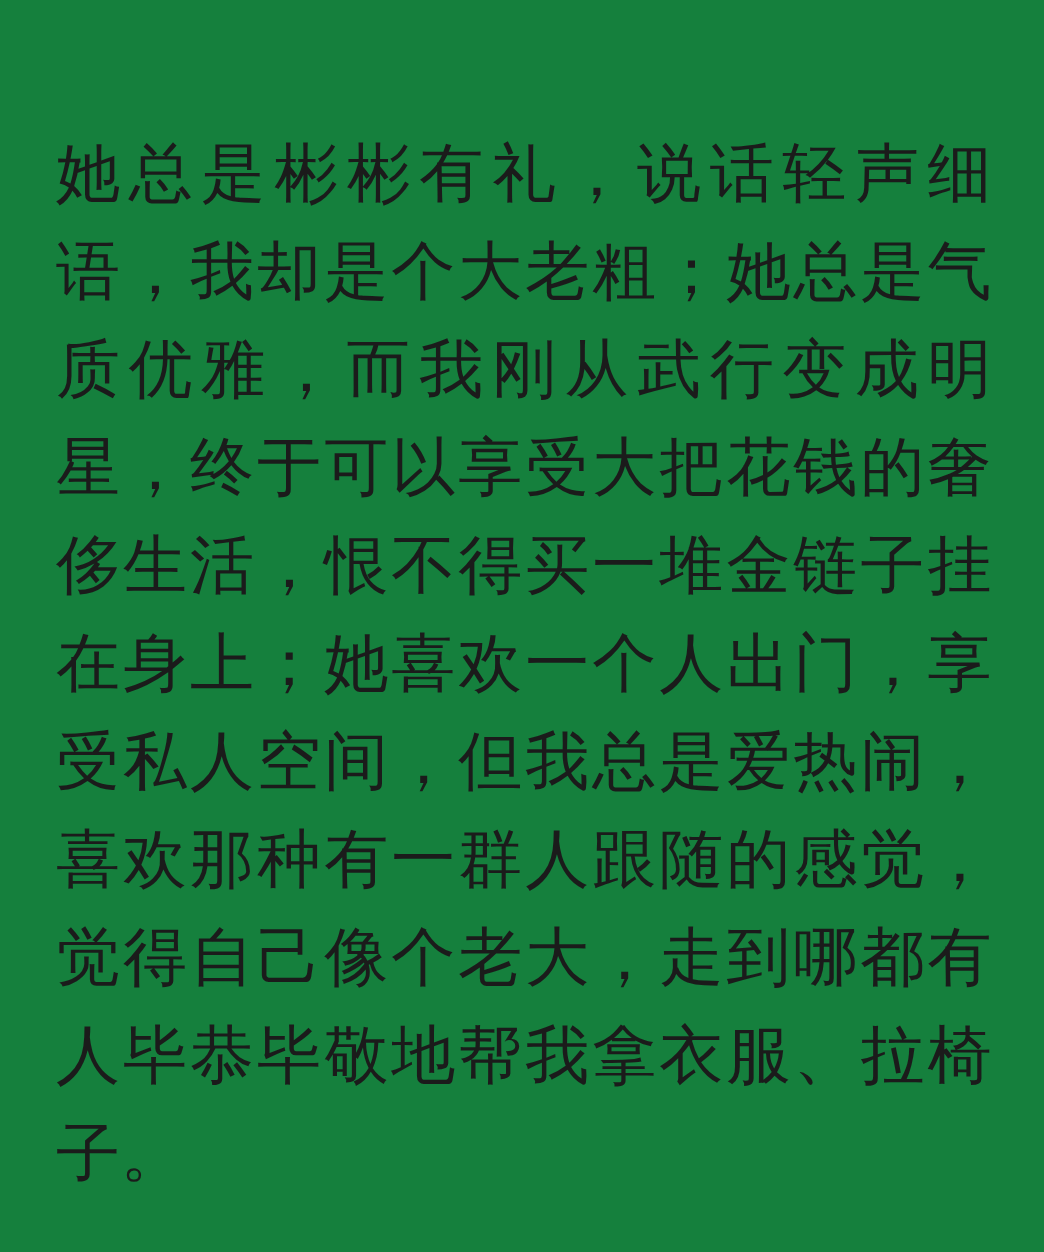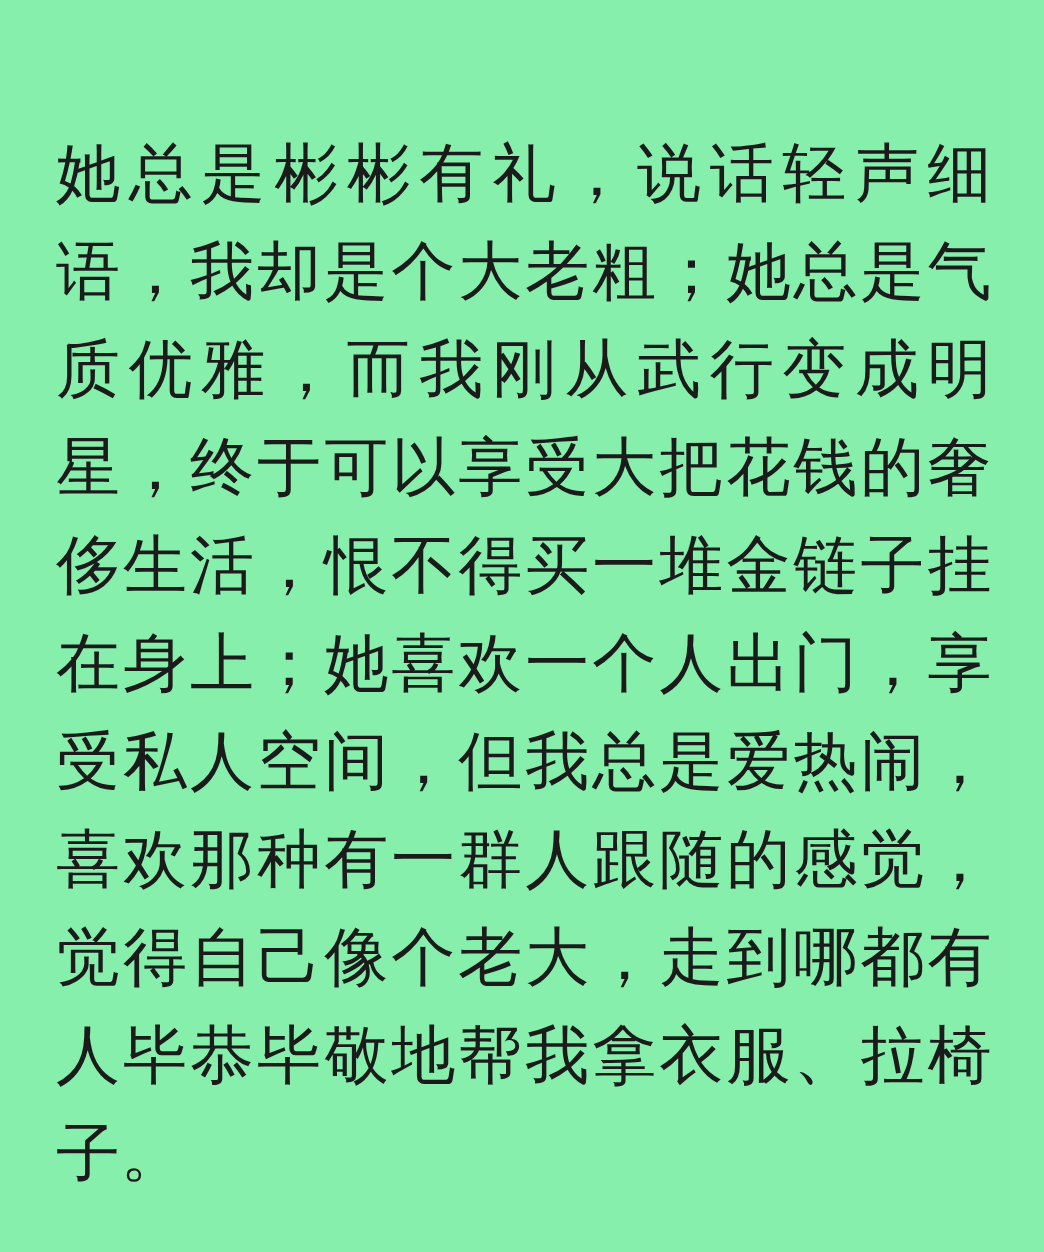--- a/index.html
+++ b/index.html
@@ -11,21 +11,21 @@
     width: 1044px;
     height: 1252px;
     background: #f7f8fa;
     font-family: "DejaVu Sans", "Liberation Sans", sans-serif;
     overflow: hidden;
   }
   .page {
     position: relative;
     width: 1044px;
     height: 1252px;
-    background: #86efac;
+    background: #15803d;
     box-sizing: border-box;
   }
   .text-block {
     position: absolute;
     left: 56px;
     top: 60px;
     width: 936px;
     color: #1b1b1b;
     font-size: 64px;
     line-height: 98px;

